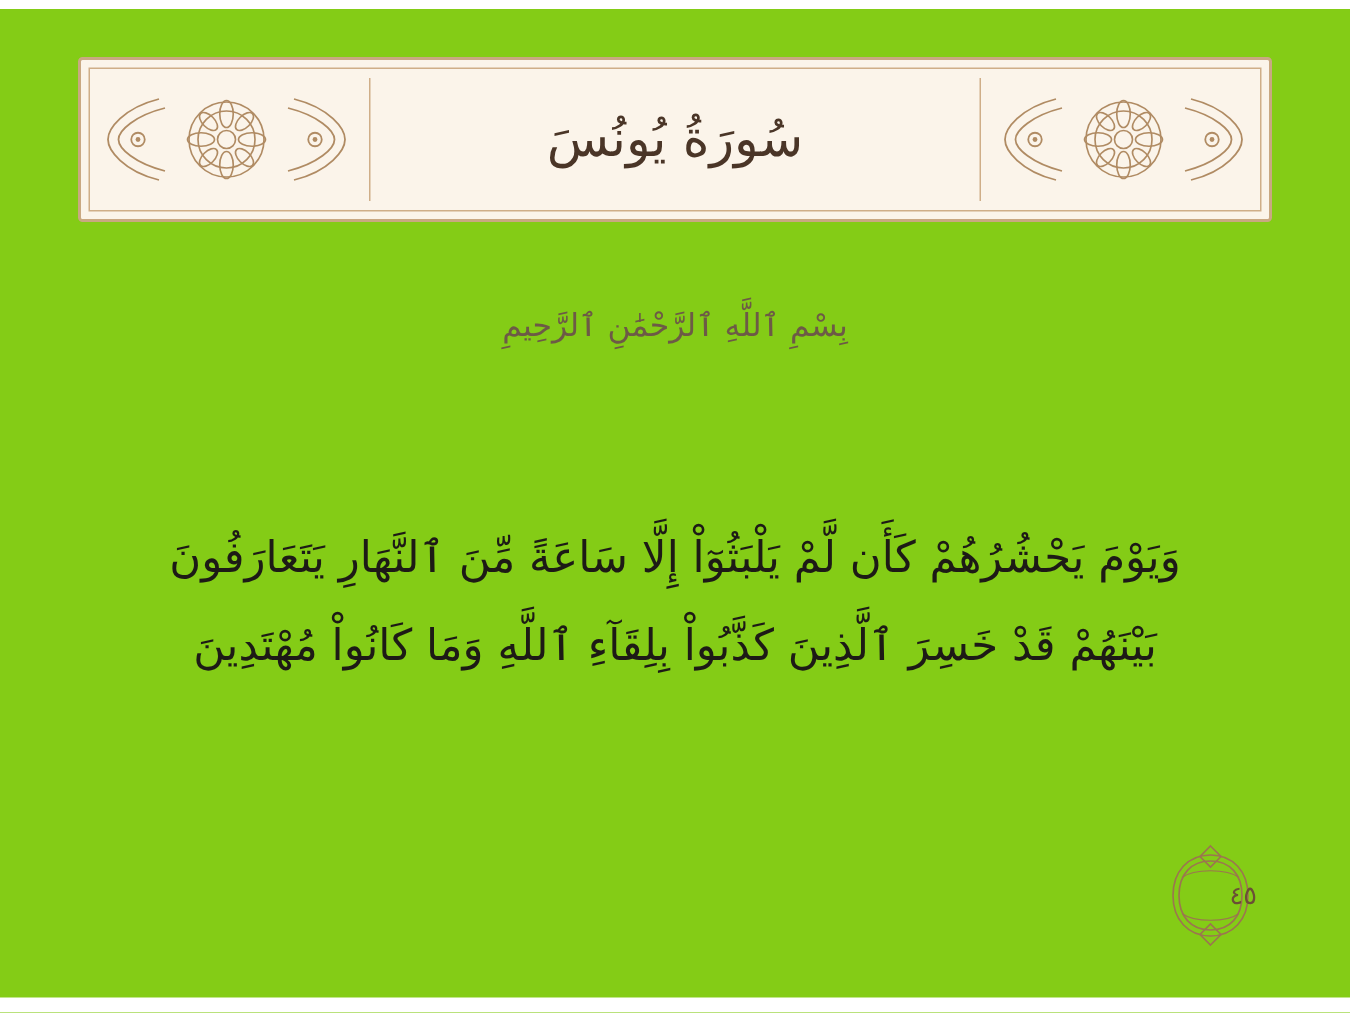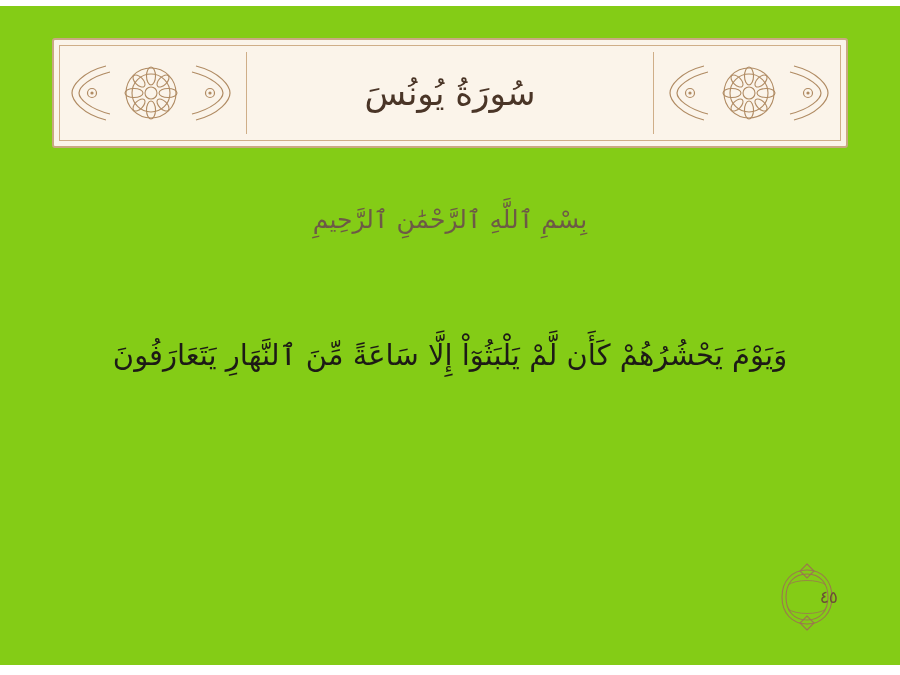--- a/index.html
+++ b/index.html
@@ -114,33 +114,33 @@
     white-space: nowrap;
   }
 
   
   .basmala {
     position: absolute;
     left: 0;
     right: 0;
     top: 205px;
     text-align: center;
-    font-size: 25px;
+    font-size: 21px;
     color: #6d5a46;
     direction: rtl;
     font-family: "DejaVu Sans", sans-serif;
     letter-spacing: 0.5px;
   }
 
   
   .body-text {
     position: absolute;
     left: 60px;
     right: 60px;
-    top: 326px;
+    top: 342px;
     direction: rtl;
     text-align: center;
     color: #1d1a16;
     font-family: "DejaVu Sans", sans-serif;
   }
   .ayah-line {
     font-size: 29px;
     line-height: 2.05;
     letter-spacing: 1.5px;
     white-space: nowrap;
@@ -252,20 +252,21 @@
         </span>
       </div>
 
     </div>
   </div>
 
   <div class="basmala">بِسْمِ ٱللَّهِ ٱلرَّحْمَٰنِ ٱلرَّحِيمِ</div>
 
   <div class="body-text">
     <div class="ayah-line">وَيَوْمَ يَحْشُرُهُمْ كَأَن لَّمْ يَلْبَثُوٓاْ إِلَّا سَاعَةً مِّنَ ٱلنَّهَارِ يَتَعَارَفُونَ</div>
+    <div class="ayah-line">بَيْنَهُمْ قَدْ خَسِرَ ٱلَّذِينَ كَذَّبُواْ بِلِقَآءِ ٱللَّهِ وَمَا كَانُواْ مُهْتَدِينَ</div>
   </div>
 
   <div class="page-medallion">
     <svg width="62" height="72" viewBox="0 0 62 72" fill="none" stroke="currentColor" stroke-width="1.1">
       <path d="M31 3 L38 10 L31 17 L24 10 Z"></path>
       <path d="M31 69 L38 62 L31 55 L24 62 Z"></path>
       <path d="M31 9 C46 9, 56 20, 56 36 C56 52, 46 63, 31 63 C16 63, 6 52, 6 36 C6 20, 16 9, 31 9 Z"></path>
       <path d="M31 13 C44 13, 52 22, 52 36 C52 50, 44 59, 31 59 C18 59, 10 50, 10 36 C10 22, 18 13, 31 13 Z"></path>
       <path d="M12 24 C20 18, 42 18, 50 24" stroke-width="0.8"></path>
       <path d="M12 48 C20 54, 42 54, 50 48" stroke-width="0.8"></path>

